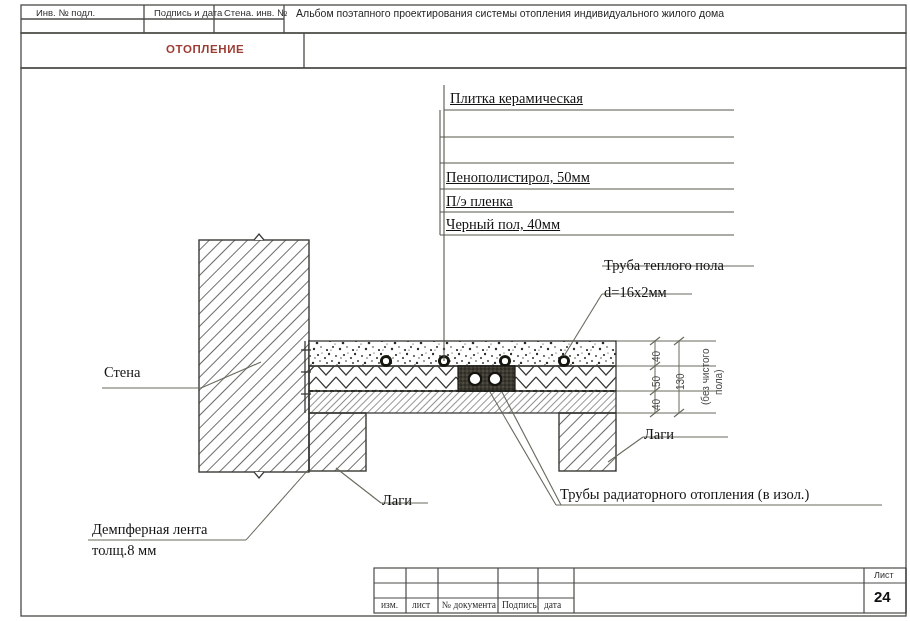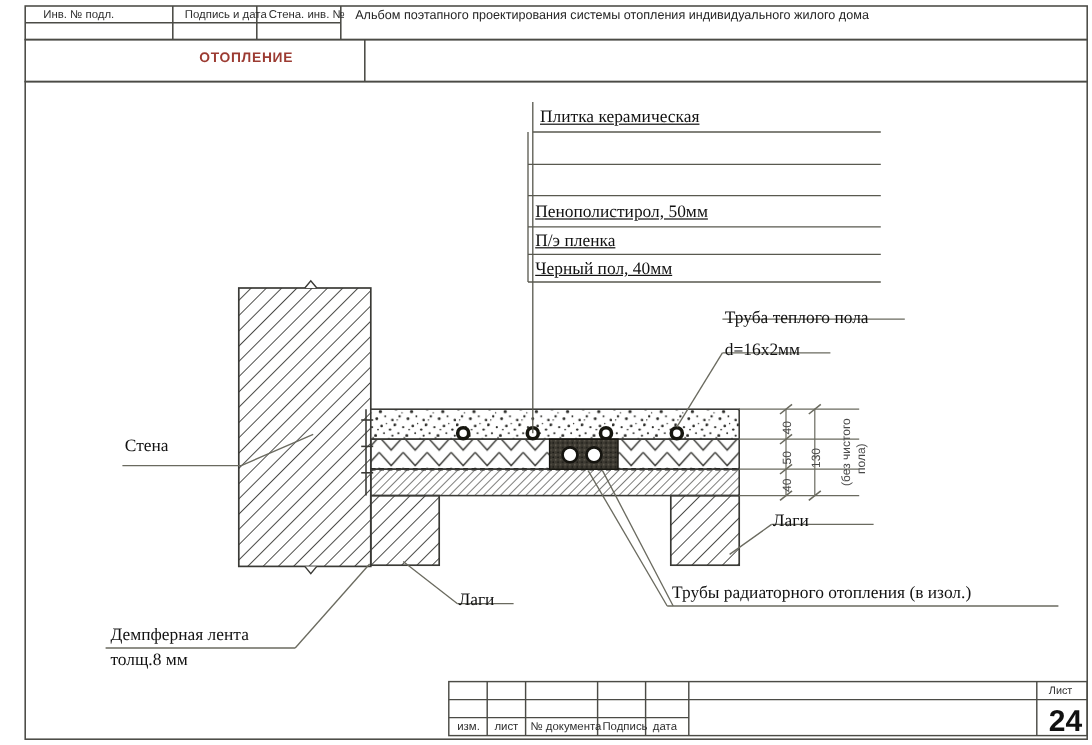--- a/index.html
+++ b/index.html
@@ -23,22 +23,22 @@
   .band-main{font-family:"Liberation Sans", sans-serif;font-weight:bold;font-size:14.5px;
              color:#94302b;letter-spacing:.1px;}
 
   .layer-lbl{font-family:"Liberation Serif", serif;font-size:14.5px;color:#121212;text-decoration:underline;}
   .note{font-family:"Liberation Serif", serif;font-size:14.5px;color:#121212;}
 
   .dim{font-family:"Liberation Sans", sans-serif;font-size:10px;color:#4a4a4a;}
   .dim-rot{transform-origin:0 0;transform:rotate(-90deg);}
 
   .tb-cell{font-family:"Liberation Sans", sans-serif;font-size:9px;color:#2e2e2e;}
-  .tb-list{font-family:Liberation Sans, sans-serif;font-size:9.5px;color:#2e2e2e;}
-  .tb-num{font-family:"Liberation Sans", sans-serif;font-weight:bold;font-size:25px;color:#111;}
+  .tb-list{font-family:Liberation Serif, serif;font-size:9.5px;color:#2e2e2e;}
+  .tb-num{font-family:"Liberation Sans", sans-serif;font-weight:bold;font-size:15px;color:#111;}
 </style>
 </head>
 <body>
 
 <div id="sheet">
 
   <svg class="layer" viewBox="0 0 910 621" xmlns="http://www.w3.org/2000/svg">
     <defs>
 
       <pattern id="hatch45" width="9" height="9" patternUnits="userSpaceOnUse" patternTransform="rotate(45)">

